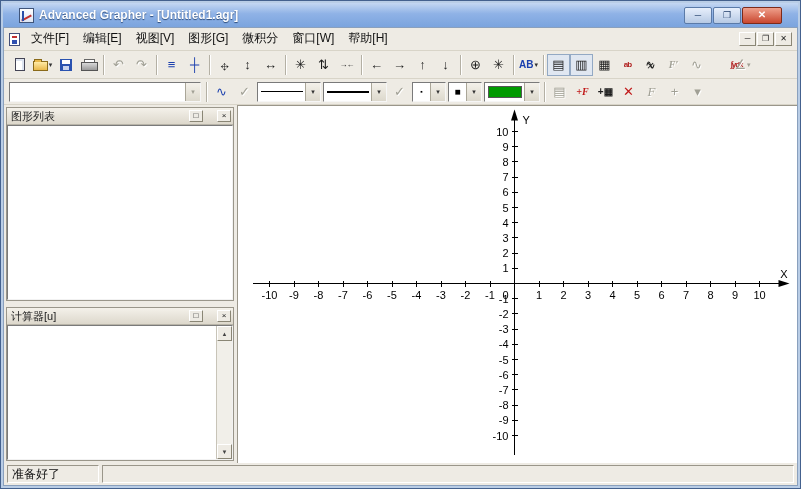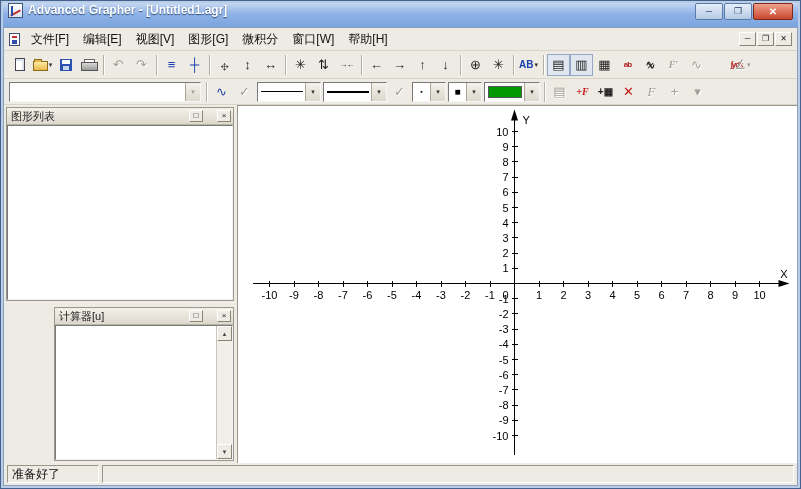--- a/index.html
+++ b/index.html
@@ -11,22 +11,22 @@
     border:1px solid #44618e;
     background:#b9cde6;
     padding:2px;
     display:flex; flex-direction:column;
     overflow:hidden;
   }
 
   
   .titlebar {
     height:24px; flex:0 0 24px;
-    display:flex; align-items:flex-start;
-    padding:0 5px;
+    display:flex; align-items:center;
+    padding:0 16px;
     background:linear-gradient(#c4d7f2, #8fb2e6 45%, #7ba4de);
     gap:5px;
   }
   .app-icon { width:15px; height:15px; background:linear-gradient(#ffffff,#dbe4f4); border:1px solid #40557a; display:inline-block; position:relative; flex:0 0 15px; }
   .app-icon::before { content:""; position:absolute; left:1px; top:8px; width:11px; height:2px; background:#c23030; transform:rotate(-28deg); }
   .app-icon::after { content:""; position:absolute; left:2px; top:2px; width:2px; height:10px; background:#2a4ea8; }
   .title-text { color:#fff; font-size:12px; font-weight:bold; text-shadow:0 1px 1px #2a4a7a; white-space:nowrap; }
   .tb-btns { margin-left:auto; display:flex; gap:1px; }
   .cap-btn {
     width:28px; height:17px; font-size:9px; line-height:1;
@@ -37,21 +37,21 @@
   .cap-btn.close { width:40px; background:linear-gradient(#efa08c,#c9472f); color:#fff; font-weight:bold; font-size:10px; border-color:#7c2a1a; }
 
   
   .app { flex:1; display:flex; flex-direction:column; background:#eeebe4; border:1px solid #8aa0bd; overflow:hidden; }
 
   
   .menubar { height:23px; flex:0 0 23px; display:flex; align-items:center; padding:0 3px; border-bottom:1px solid #d8d4c8; background:#eeebe4; }
   .shape-doc { width:11px; height:13px; background:#fff; border:1px solid #44507a; position:relative; margin:0 4px 0 2px; flex:0 0 11px; }
   .shape-doc::before { content:""; position:absolute; left:2px; top:2px; width:5px; height:2px; background:#c03030; }
   .shape-doc::after  { content:""; position:absolute; left:2px; top:6px; width:5px; height:4px; background:#3050b0; }
-  .menu-items { display:flex; height:100%; align-items:center; }
+  .menu-items { display:flex; height:100%; align-items:flex-end; }
   .menu-item { font-size:12px; color:#111; padding:0 7px; line-height:23px; white-space:nowrap; }
   .mdi-btns { margin-left:auto; display:flex; gap:1px; padding-right:2px; }
   .mdi-btn { width:17px; height:14px; font-size:8px; line-height:1; background:#eeebe4; border:1px solid; border-color:#fff #8a8675 #8a8675 #fff; display:flex; align-items:center; justify-content:center; color:#222; cursor:default; }
 
   
   .toolbar { display:flex; align-items:center; padding:0 4px; border-bottom:1px solid #d8d4c8; background:#eeebe4; }
   .tb1 { height:28px; flex:0 0 28px; }
   .tb2 { height:26px; flex:0 0 26px; }
   .tbtn {
     width:23px; height:22px; flex:0 0 auto;
@@ -95,21 +95,21 @@
   .ls1 { width:42px; border-top:1px solid #000; }
   .ls2 { width:42px; border-top:2px solid #000; }
   .mk-sm { font-size:7px; line-height:1; color:#000; }
   .mk-lg { font-size:10px; line-height:1; color:#000; }
   .color-sample { width:34px; height:12px; border:1px solid #555; }
 
   
   .main { flex:1; display:flex; overflow:hidden; }
   .leftcol { width:233px; flex:0 0 233px; padding:2px 3px 2px 2px; display:flex; flex-direction:column; gap:6px; }
   .panel { display:flex; flex-direction:column; border:1px solid #9a968a; background:#eeebe4; }
-  .panel.grow { flex:1;margin-left:48px; }
+  .panel.grow { flex:1; }
   .panel-hdr { height:17px; flex:0 0 17px; display:flex; align-items:center; background:linear-gradient(#f4f1ea,#ddd8cc); border-bottom:1px solid #b8b4a8; padding:0 2px 0 4px; gap:14px; }
   .panel-title { font-size:11px; color:#222; flex:1; white-space:nowrap; }
   .ph-btn { width:14px; height:12px; font-size:8px; line-height:1; background:#eeebe4; border:1px solid; border-color:#fff #8a8675 #8a8675 #fff; display:flex; align-items:center; justify-content:center; color:#222; cursor:default; padding:0; }
   .panel-body { flex:1; background:#fff; border:1px solid; border-color:#7a7a7a #f2f2f2 #f2f2f2 #7a7a7a; overflow:hidden; }
   .panel-body.calc { display:flex; padding:0; }
   .calc-content { flex:1; background:#fff; }
   .vscroll { width:16px; flex:0 0 16px; background:#f1efe9; border-left:1px solid #c8c4b8; display:flex; flex-direction:column; }
   .sc-btn { width:15px; height:15px; font-size:6px; line-height:1; background:#eeebe4; border:1px solid; border-color:#fff #8a8675 #8a8675 #fff; color:#444; display:flex; align-items:center; justify-content:center; padding:0; cursor:default; }
   .sc-track { flex:1; }
   .sc-btn.bottom { margin-top:auto; }

